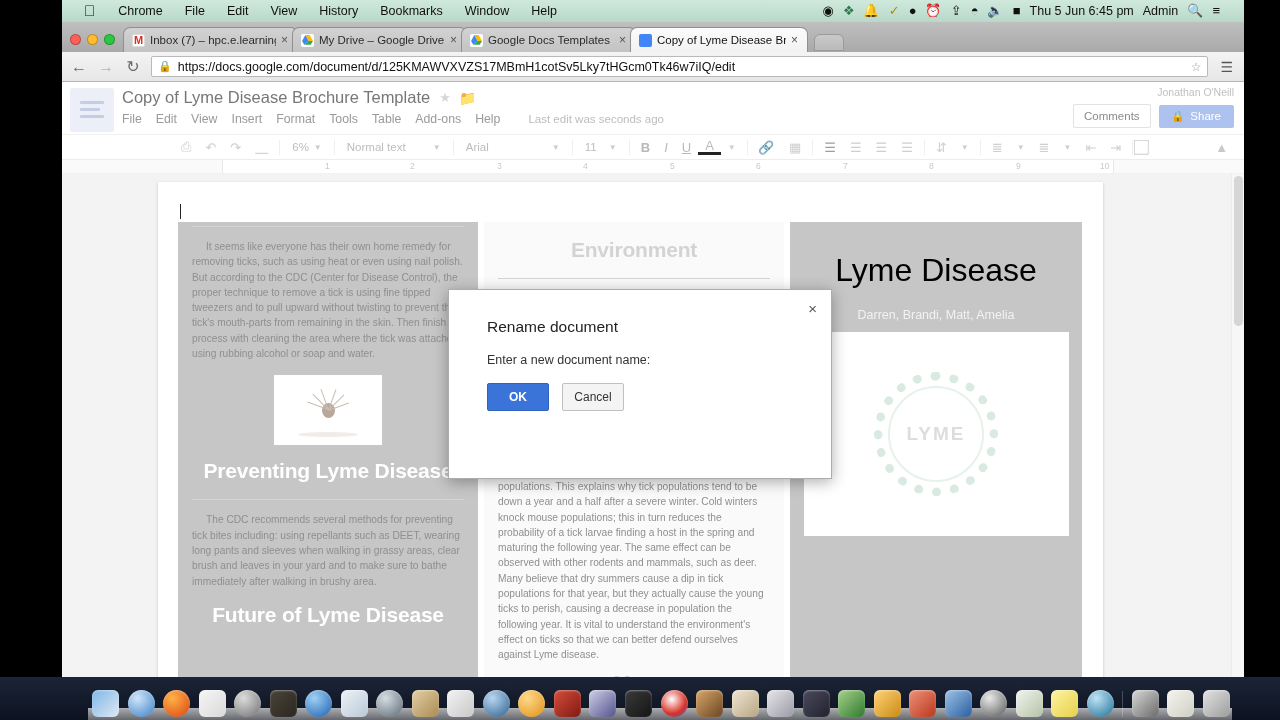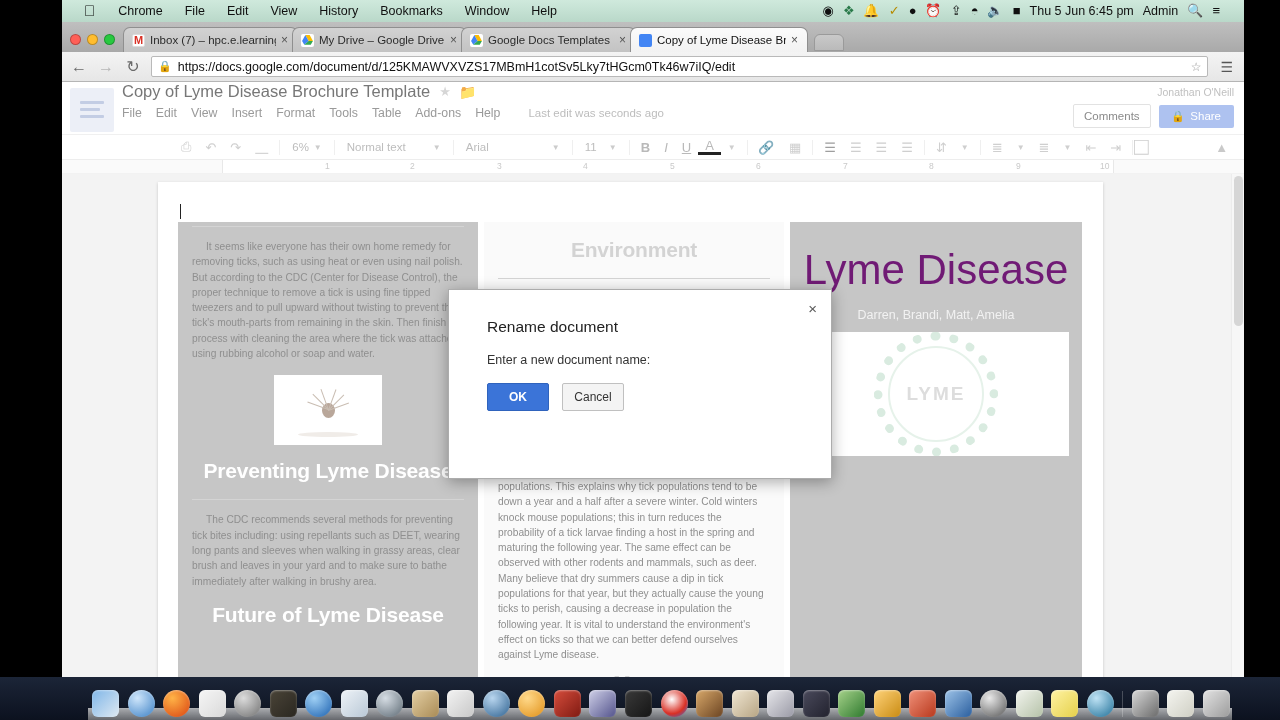--- a/index.html
+++ b/index.html
@@ -100,21 +100,21 @@
   .docs-logo {
     width:44px; height:44px; margin:6px 8px 0 8px; background:#eceff7;
     border-radius:2px; position:relative; flex:0 0 44px;
   }
   .docs-logo i {
     position:absolute; left:10px; background:#c3cde4; height:3px; border-radius:1px;
   }
   .docs-logo i:nth-child(1){ top:13px; width:24px;}
   .docs-logo i:nth-child(2){ top:20px; width:20px;}
   .docs-logo i:nth-child(3){ top:27px; width:24px;}
-  .docs-titlewrap{ padding-top:0; }
+  .docs-titlewrap{ padding-top:6px; }
   .doc-title-row { display:flex; align-items:center; gap:9px;}
   .doc-title { font-size:16.5px; color:#777; }
   .star-ic { color:#d6d6d6; font-size:13px;}
   .folder-ic { color:#d2d2d2; font-size:14px;}
   .menurow { display:flex; align-items:center; gap:0; margin-top:5px; }
   .menurow .m { font-size:12.3px; color:#9a9a9a; padding:0 8px 0 0; margin-right:6px;}
   .lastedit { font-size:11.5px; color:#bdbdbd; margin-left:14px;}
   .docs-head-right { position:absolute; right:10px; top:4px; text-align:right;}
   .acct { font-size:10.5px; color:#c0c0c0; }
   .head-btns { display:flex; align-items:center; gap:8px; margin-top:6px; justify-content:flex-end;margin-left:39px;}
@@ -174,36 +174,36 @@
   .tickimg {
     width:108px; height:70px; margin:14px auto 0 auto; background:#fff;
     display:block; position:relative; overflow:hidden;
   }
   .tickimg .body { position:absolute; left:50%; top:50%; width:13px; height:15px;
      margin-left:-6px; margin-top:-7px; background:#b9a79a; border-radius:50%;}
   .tickimg .leg { position:absolute; left:50%; top:50%; width:22px; height:1px; background:#c9bdb2; transform-origin:0 0;}
   .tickimg .shadow{position:absolute; left:24px; bottom:8px; width:60px; height:5px; background:#f0ece8; border-radius:50%;}
 
   .seal {
-    width:265px; height:124px; margin:10px auto 18px auto; background:#fff; position:relative;
+    width:265px; height:204px; margin:10px auto 18px auto; background:#fff; position:relative;
   }
   .seal .ring {
     position:absolute; left:50%; top:50%; width:124px; height:124px; margin:-62px 0 0 -62px;
     border-radius:50%; border:9px dotted #d9ebe0;
   }
   .seal .ring2 {
     position:absolute; left:50%; top:50%; width:96px; height:96px; margin:-48px 0 0 -48px;
     border-radius:50%; border:2px solid #e6f2ea;
   }
   .seal .word {
     position:absolute; left:0; right:0; top:50%; margin-top:-11px; text-align:center;
     font-size:19px; color:#ddd; letter-spacing:2px; font-weight:bold;
   }
   .bigtitle {
-    text-align:center; color:#701a75; font-weight:normal; font-size:42px;
+    text-align:center; color:#000000; font-weight:normal; font-size:32px;
     line-height:48px; padding:24px 10px 0 10px;
   }
   .authors { text-align:center; color:#f2f2f2; font-size:12.5px; padding-top:14px;}
 
   
   .vscroll { position:absolute; right:0; top:0; width:13px; height:503px; background:#f7f7f7; border-left:1px solid #ececec;}
   .vscroll .thumb { position:absolute; left:2px; top:2px; width:9px; height:150px; background:#d6d6d6; border-radius:5px;}
 
   
   .modal-wrap { position:absolute; left:0; top:0; width:1182px; height:595px; pointer-events:none;}

